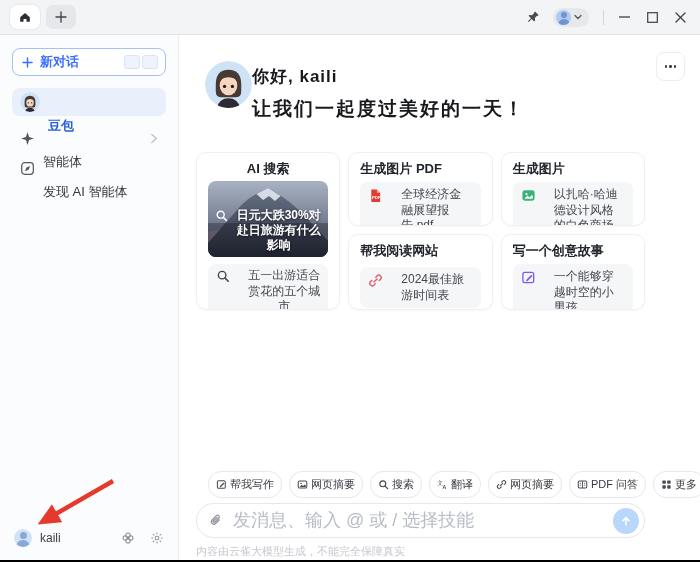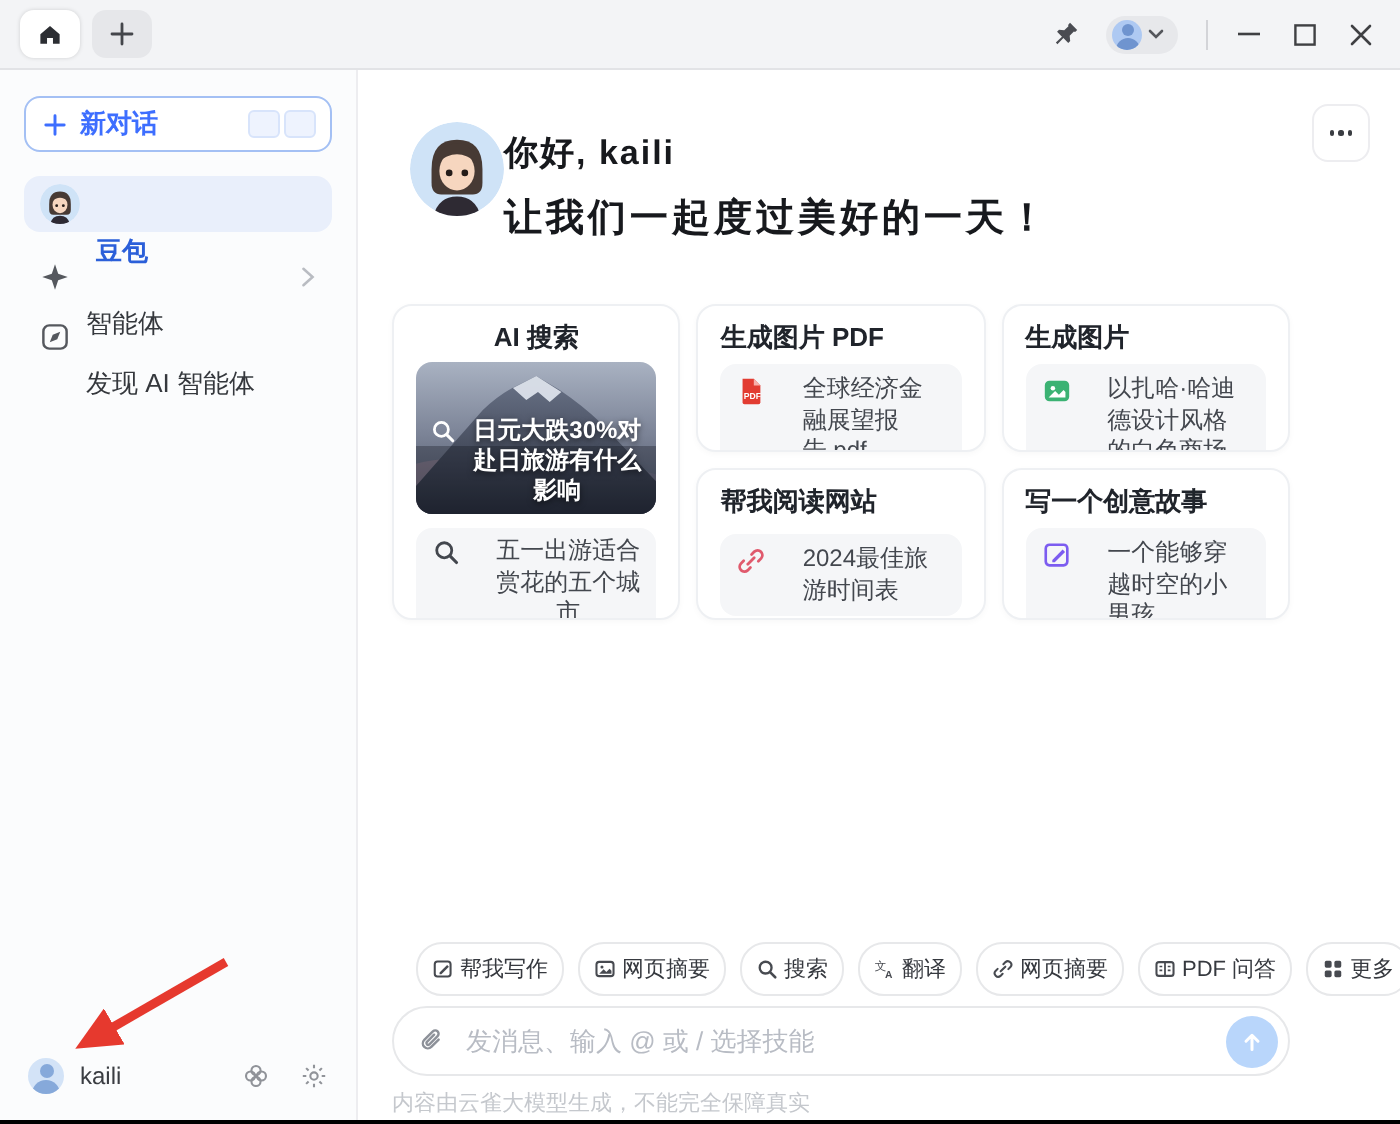--- a/index.html
+++ b/index.html
@@ -73,21 +73,21 @@
   .img-overlay .ic{flex:none;margin-top:1px;}
   .card-search .pill{margin-top:7px;padding:4px 8px;}
   
   .chips{position:absolute;left:29px;top:436px;display:flex;gap:7px;white-space:nowrap;}
   .chip{height:25px;padding:0 7px;border:1px solid #e7e8ea;border-radius:13px;background:#fff;
     display:flex;align-items:center;gap:3px;font-size:11px;color:#36393f;cursor:pointer;}
   .chip .ic{color:#474a50;}
   
   .inputbar{position:absolute;left:17px;top:468px;width:449px;height:35px;border:1px solid #e7e8ea;border-radius:18px;
     background:#fff;display:flex;align-items:center;padding:0 5px 0 12px;box-sizing:border-box;}
-  .inputbar input{flex:1;border:none;outline:none;font-size:13px;color:#33363b;margin-left:8px;background:transparent;
+  .inputbar input{flex:1;border:none;outline:none;font-size:18px;color:#33363b;margin-left:8px;background:transparent;
     font-family:"Liberation Sans","DejaVu Sans",sans-serif;}
   .inputbar input::placeholder{color:#b8bcc4;}
   .send-btn{width:26px;height:26px;border-radius:50%;background:#b9d6fb;display:flex;align-items:center;justify-content:center;
     flex:none;cursor:pointer;}
   .disclaimer{position:absolute;left:17px;top:509px;width:449px;text-align:left;font-size:11px;color:#c5c8cd;}
   
   .annotation{position:absolute;inset:0;pointer-events:none;z-index:50;}
 </style>
 </head>
 <body>

